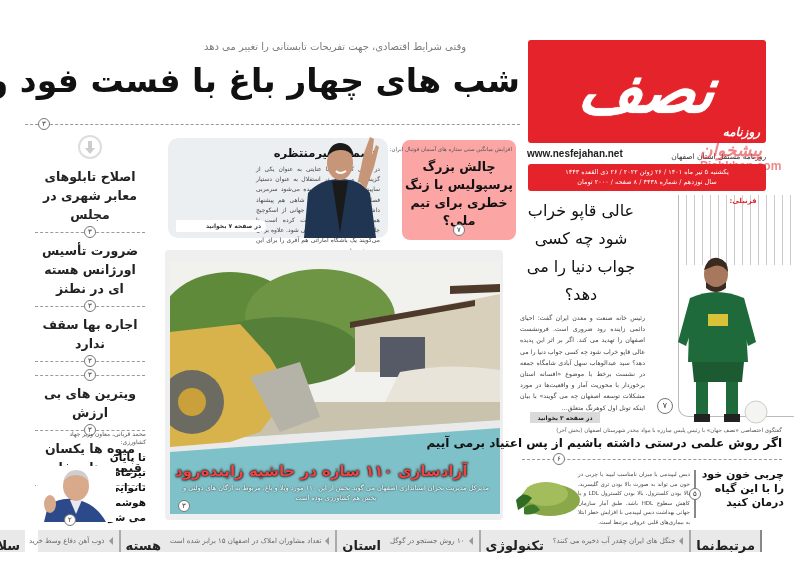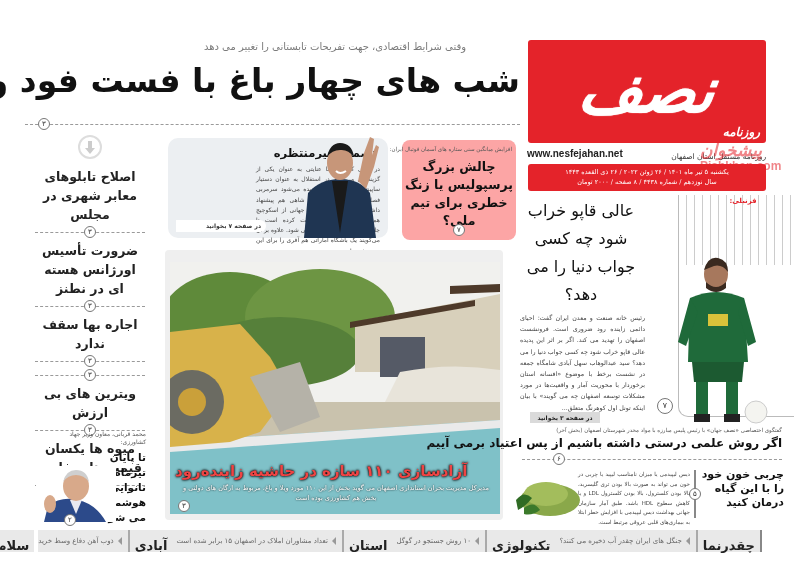--- a/index.html
+++ b/index.html
@@ -235,24 +235,24 @@
 <div class="abs health-body">دیس لیپیدمی یا میزان نامناسب لیپید یا چربی در خون می تواند به صورت بالا بودن تری گلیسرید، بالا بودن کلسترول، بالا بودن کلسترول LDL و یا کاهش سطوح HDL باشد. طبق آمار سازمان جهانی بهداشت دیس لیپیدمی با افزایش خطر ابتلا به بیماری‌های قلبی عروقی مرتبط است.</div>
 <svg class="abs herb" viewBox="0 0 70 50">
   <ellipse cx="40" cy="30" rx="30" ry="16" fill="#8aa84a"></ellipse>
   <ellipse cx="36" cy="24" rx="22" ry="12" fill="#a3bd5c"></ellipse>
   <path d="M6 30 Q14 20 22 28 Q16 36 8 40 Z" fill="#2f6b24"></path>
   <path d="M14 38 Q24 30 30 40 Q22 46 14 44 Z" fill="#3b7a2b"></path>
 </svg>
 
 <div class="abs ticker">
   <div class="ticker-row">
-    <span class="tk-cat">چقدر‌نما</span>
+    <span class="tk-cat">مرتبط‌نما</span>
     <span class="tk-item">جنگل های ایران چقدر آب ذخیره می کنند؟</span>
     <span class="tk-cat">تکنولوژی</span>
     <span class="tk-item">۱۰ روش جستجو در گوگل</span>
     <span class="tk-cat">استان</span>
     <span class="tk-item">تعداد مشاوران املاک در اصفهان ۱۵ برابر شده است</span>
-    <span class="tk-cat">آبادی</span>
+    <span class="tk-cat">هسته</span>
     <span class="tk-item">ذوب آهن دفاع وسط خرید</span>
     <span class="tk-cat">سلامت</span>
     <span class="tk-item">خوراکی هایی که هرگز نباید با هم استفاده شوند</span>
   </div>
 </div>
 
 </body></html>

